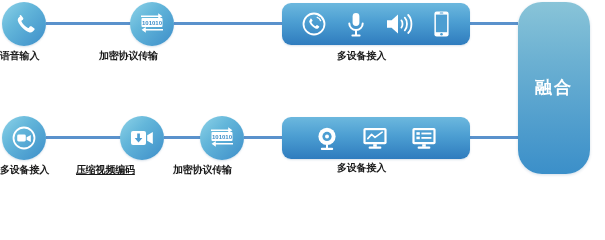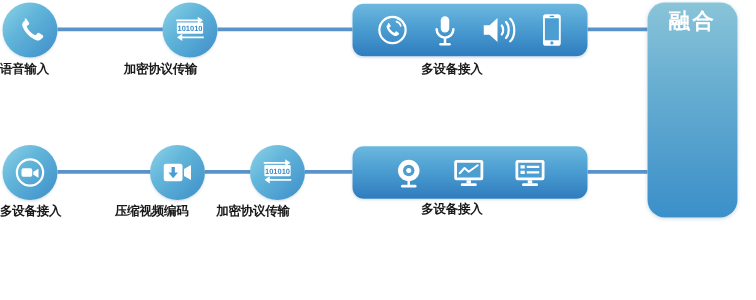--- a/index.html
+++ b/index.html
@@ -61,25 +61,26 @@
     display: flex;
     align-items: center;
     justify-content: space-around;
     box-shadow: 0 1px 2px rgba(40,90,140,0.18);
   }
   .devicebar svg { display: block; }
 
   
   .panel {
     position: absolute;
-    border-radius: 14px;
+    border-radius: 24px;
     background: linear-gradient(180deg, #89c4d8 0%, #6bb0d2 35%, #3b8fc9 100%);
     display: flex;
     flex-direction: column;
     align-items: center;
+    justify-content: center;
     box-shadow: 0 1px 3px rgba(40,90,140,0.2);
   }
   .panel .pline {
     color: #ffffff;
     font-size: 17px;
     font-weight: bold;
     letter-spacing: 2px;
     line-height: 30px;
   }
 </style>
@@ -166,21 +167,21 @@
 
   <div class="node" style="left:120px; top:116px;">
     <span>
       <svg width="28" height="24" viewBox="0 0 28 24">
         <rect x="3" y="5" width="15" height="14" rx="2" fill="#ffffff"></rect>
         <path fill="#ffffff" d="M19.2 9.2l5.6-3.2v12l-5.6-3.2z"></path>
         <path fill="#4c9ed2" d="M9.2 7.6h2.7v4.3h2.5l-3.9 4.6-3.8-4.6h2.5z"></path>
       </svg>
     </span>
   </div>
-  <div class="label" style="left:92px; top:164px;">压缩视频编码</div>
+  <div class="label" style="left:76px; top:164px;text-decoration:underline;">压缩视频编码</div>
 
   <div class="node" style="left:200px; top:116px;">
     <span>
       <svg width="28" height="26" viewBox="0 0 28 26">
         <rect x="3.5" y="7" width="21" height="9" rx="1" fill="#ffffff"></rect>
         <text x="14" y="14.2" font-family="Liberation Sans, sans-serif" font-size="6" font-weight="bold" fill="#3d8ec9" text-anchor="middle">101010</text>
         <path fill="#ffffff" d="M4 5.6h17.2V3.4l4.2 2.9-4.2 2.9V7H4z" transform="translate(-1,-1.1)"></path>
         <path fill="#ffffff" d="M24 18.4H6.8v2.2L2.6 17.7l4.2-2.9V17H24z" transform="translate(1,1.1)"></path>
       </svg>
     </span>

